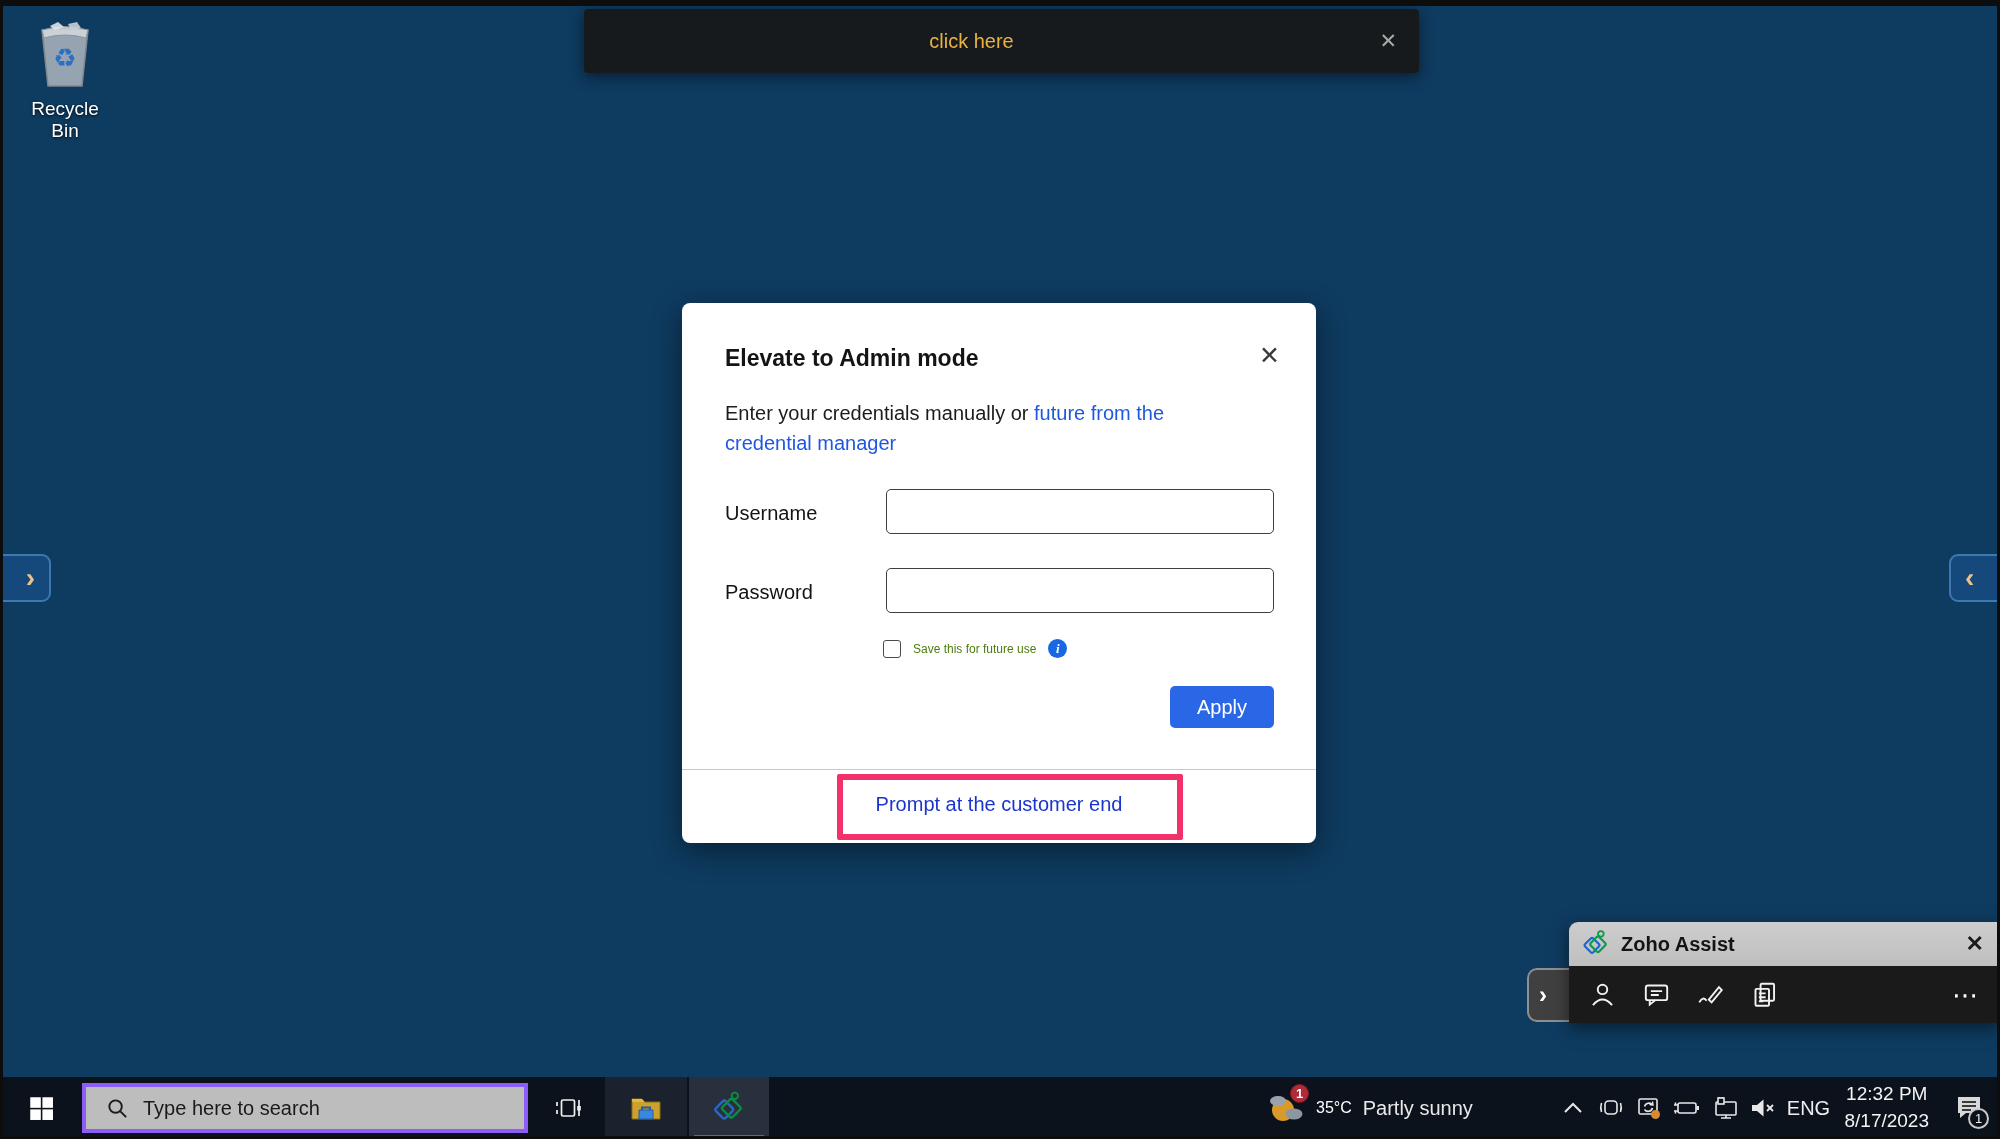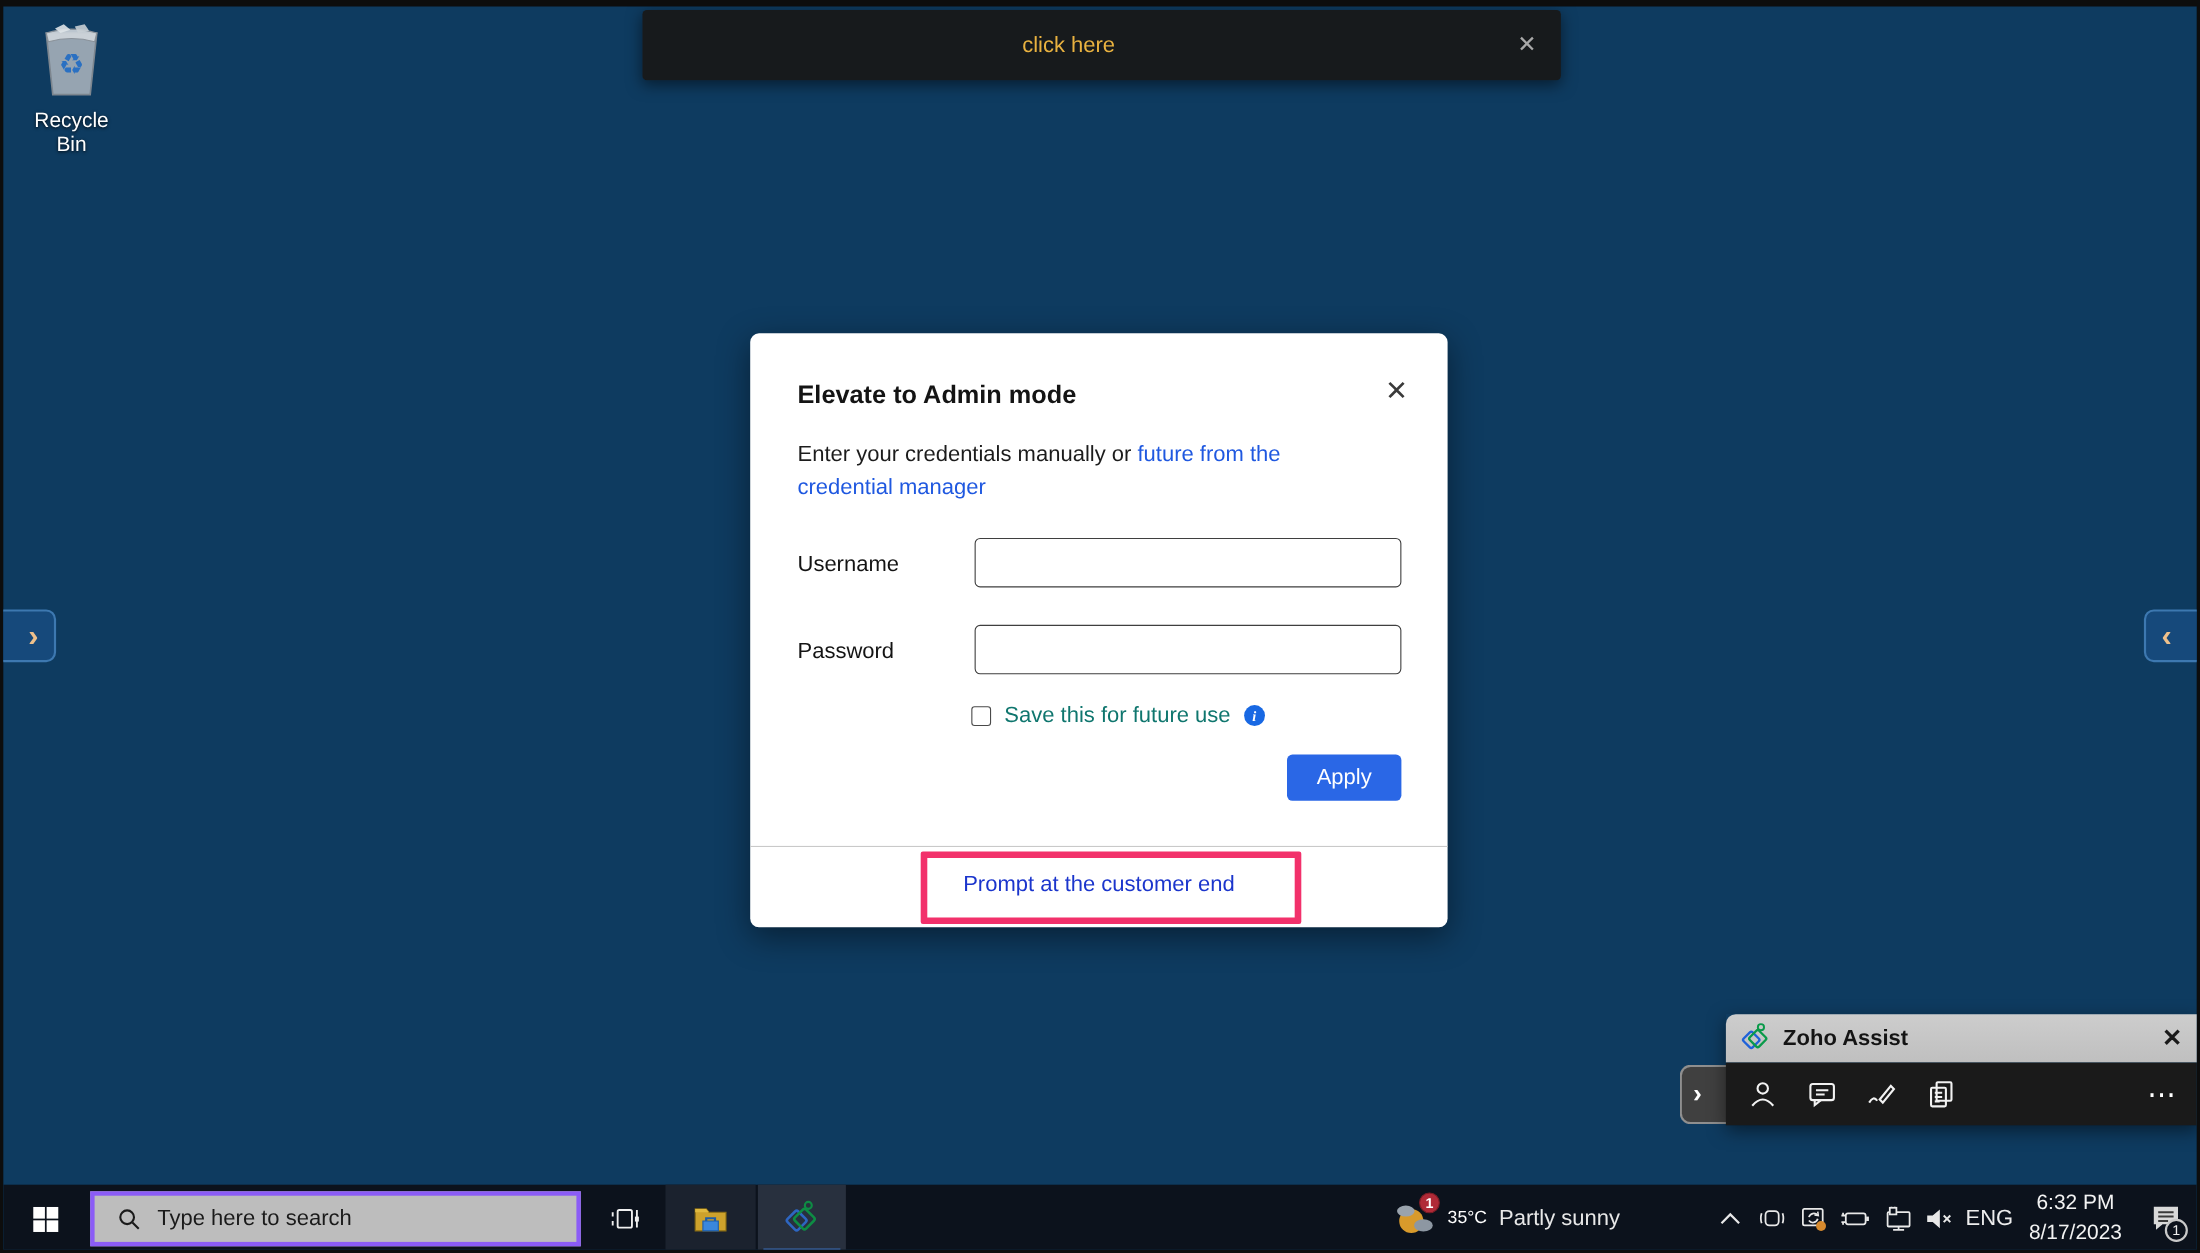--- a/index.html
+++ b/index.html
@@ -40,21 +40,21 @@
   .dlg-intro { position:absolute; left:43px; top:95px; font-size:20px; line-height:30px; color:#1c1c1c; }
   .dlg-intro a { color:#1f58e0; text-decoration:none; cursor:pointer; }
   .dlg-label { position:absolute; left:43px; font-size:20px; color:#141414; }
   .dlg-input { position:absolute; left:204px; width:388px; height:45px;
     border:1px solid #3f3f3f; border-radius:5px; background:#fff; font-size:20px; padding:0 10px; }
   .lbl-user { top:199px; } .inp-user { top:186px; }
   .lbl-pass { top:278px; } .inp-pass { top:265px; }
   .save-row { position:absolute; left:201px; top:336px; display:flex; align-items:center; gap:12px; }
   .save-row input[type=checkbox] { appearance:none; width:18px; height:18px;
     border:1.6px solid #4a4a4a; border-radius:3px; background:#fff; cursor:pointer; }
-  .save-row .txt { font-size:20px; color:#0f766e; }
+  .save-row .txt { font-size:12px; color:#4d7c0f; }
   .info-dot { width:19px; height:19px; border-radius:50%; background:#1868e3; color:#fff;
     font-size:13px; font-weight:bold; display:flex; align-items:center; justify-content:center;
     font-family:"Liberation Serif", serif; font-style:italic; cursor:pointer; }
   .apply-btn { position:absolute; left:488px; top:383px; width:104px; height:42px;
     background:#2a67e6; border:none; border-radius:5px; color:#fff; font-size:20px; cursor:pointer; }
   .dlg-divider { position:absolute; left:0; right:0; top:466px; height:1px; background:#c9c9c9; }
   .dlg-footer { position:absolute; left:0; right:0; top:466px; height:70px;
     display:flex; align-items:center; justify-content:center; }
   .footer-link { color:#1b35cc; font-size:20px; text-decoration:none; cursor:pointer; }
   .hl-rect { position:absolute; left:155px; top:471px; width:346px; height:66px;
@@ -314,21 +314,21 @@
         </svg>
       </span>
       <span class="tray-ico">
         <svg width="27" height="22" viewBox="0 0 27 22">
           <path d="M2 8 H7 L13.5 2.5 V19.5 L7 14 H2 Z" fill="#e8e8e8"></path>
           <path d="M17 8 L23 14 M23 8 L17 14" stroke="#e8e8e8" stroke-width="1.8"></path>
         </svg>
       </span>
       <span class="tb-lang">ENG</span>
       <span class="tb-clock">
-        <div>6:32 PM</div>
+        <div>12:32 PM</div>
         <div>8/17/2023</div>
       </span>
       <span class="tb-action">
         <svg width="32" height="30" viewBox="0 0 32 30">
           <path d="M6 4 H28 V20 H14 L8 25 V20 H6 Z" fill="#d9d9d9"></path>
           <path d="M10 9 H24 M10 13 H24 M10 17 H19" stroke="#3a3a3a" stroke-width="1.8"></path>
         </svg>
         <span class="action-badge">1</span>
       </span>
     </div>

